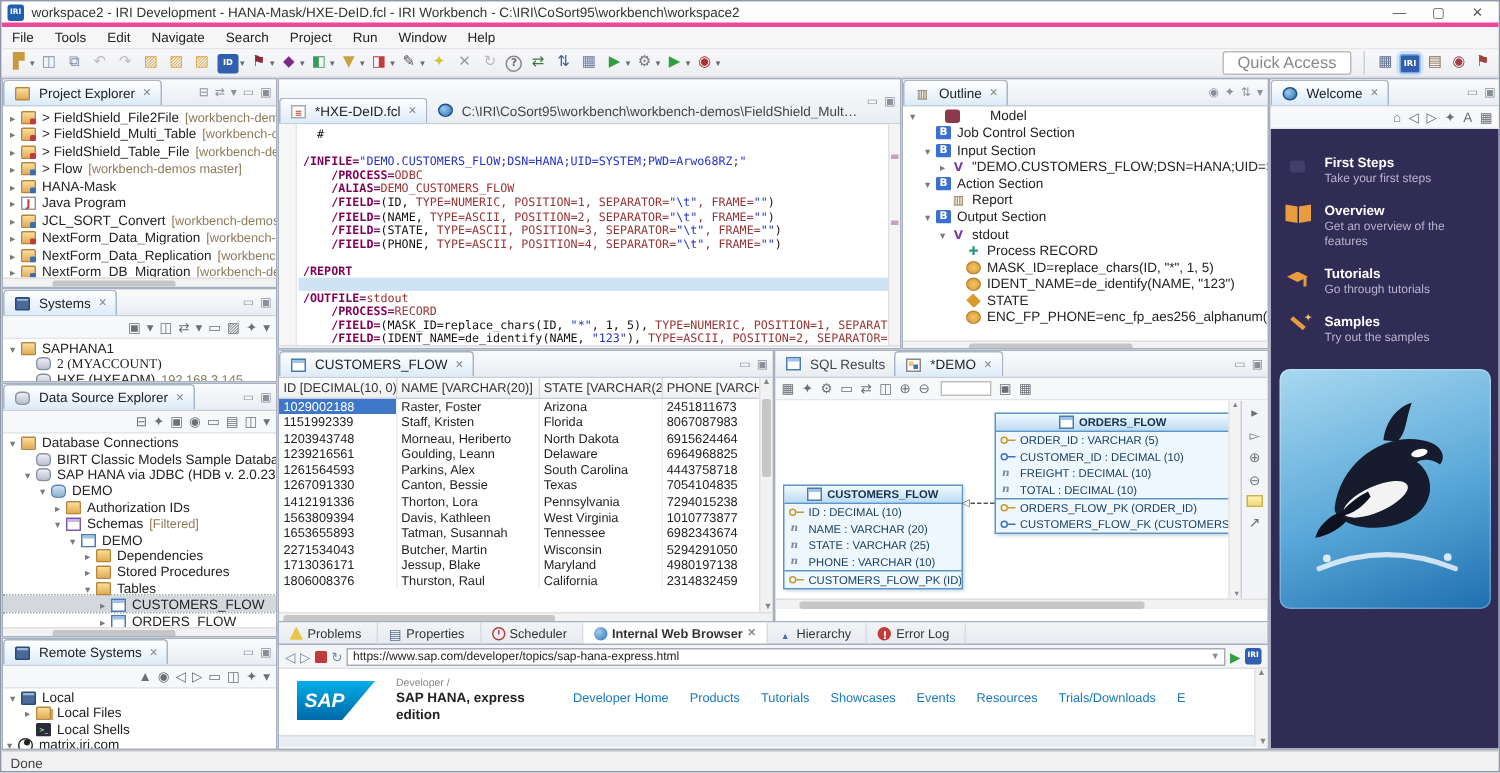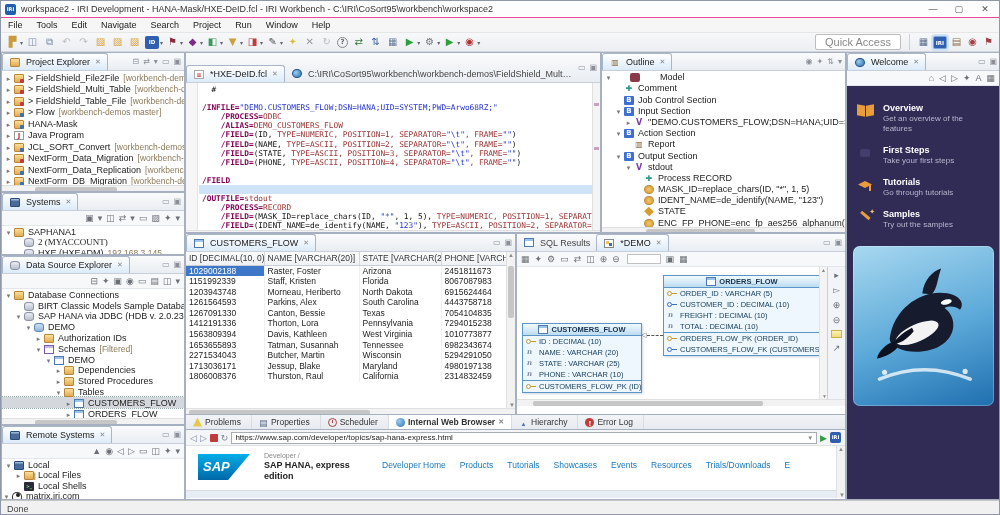--- a/index.html
+++ b/index.html
@@ -1,21 +1,21 @@
 <!DOCTYPE html>
 <html><head>
 <meta charset="utf-8">
 <style>
   *{margin:0;padding:0;box-sizing:border-box}
   html,body{background:#d6d6d6}
   #app{position:relative;width:1000px;height:515px;background:#eef0f3;overflow:hidden;
        font-family:"Liberation Sans",sans-serif;color:#222;border:1px solid #8f98a8}
   .abs{position:absolute}
   
-  #titlebar{left:0;top:0;width:1000px;height:17px;background:#fdfdfd;border-bottom:1px solid #ec4899;
+  #titlebar{left:0;top:0;width:1000px;height:17px;background:#fdfdfd;border-bottom:3px solid #ec4899;
             display:flex;align-items:center;padding:0 4px;font-size:9px;color:#333}
   .appico{width:11px;height:11px;background:#1f5fae;border-radius:2px;color:#fff;font:700 5px/11px "DejaVu Sans",sans-serif;
           text-align:center;margin-right:5px;flex:none}
   #wctrl{margin-left:auto;display:flex;gap:2px}
   #wctrl span{width:24px;text-align:center;color:#555;font-size:9px;cursor:default}
   
   #menubar{left:0;top:17px;width:1000px;height:15px;background:#f6f6f6;border-bottom:1px solid #e6e6e6;
            display:flex;align-items:center;font-size:9px;color:#222}
   #menubar .mi{padding:0 7px;height:100%;display:flex;align-items:center}
   
@@ -716,21 +716,21 @@
           <div class="cline"><span class="tk-pl">  #</span></div>
           <div class="cline">&nbsp;</div>
           <div class="cline"><span class="tk-kw">/INFILE=</span><span class="tk-str">"DEMO.CUSTOMERS_FLOW;DSN=HANA;UID=SYSTEM;PWD=Arwo68RZ;"</span></div>
           <div class="cline"><span class="tk-pl">    </span><span class="tk-kw">/PROCESS=</span><span class="tk-att">ODBC</span></div>
           <div class="cline"><span class="tk-pl">    </span><span class="tk-kw">/ALIAS=</span><span class="tk-att">DEMO_CUSTOMERS_FLOW</span></div>
           <div class="cline"><span class="tk-pl">    </span><span class="tk-kw">/FIELD=</span><span class="tk-pl">(ID, </span><span class="tk-att">TYPE=NUMERIC, POSITION=1, SEPARATOR=</span><span class="tk-str">"\t"</span><span class="tk-att">, FRAME=</span><span class="tk-str">""</span><span class="tk-pl">)</span></div>
           <div class="cline"><span class="tk-pl">    </span><span class="tk-kw">/FIELD=</span><span class="tk-pl">(NAME, </span><span class="tk-att">TYPE=ASCII, POSITION=2, SEPARATOR=</span><span class="tk-str">"\t"</span><span class="tk-att">, FRAME=</span><span class="tk-str">""</span><span class="tk-pl">)</span></div>
           <div class="cline"><span class="tk-pl">    </span><span class="tk-kw">/FIELD=</span><span class="tk-pl">(STATE, </span><span class="tk-att">TYPE=ASCII, POSITION=3, SEPARATOR=</span><span class="tk-str">"\t"</span><span class="tk-att">, FRAME=</span><span class="tk-str">""</span><span class="tk-pl">)</span></div>
           <div class="cline"><span class="tk-pl">    </span><span class="tk-kw">/FIELD=</span><span class="tk-pl">(PHONE, </span><span class="tk-att">TYPE=ASCII, POSITION=4, SEPARATOR=</span><span class="tk-str">"\t"</span><span class="tk-att">, FRAME=</span><span class="tk-str">""</span><span class="tk-pl">)</span></div>
           <div class="cline">&nbsp;</div>
-          <div class="cline"><span class="tk-kw">/FIELD</span></div>
+          <div class="cline"><span class="tk-kw">/REPORT</span></div>
           <div class="cline hl">&nbsp;</div>
           <div class="cline"><span class="tk-kw">/OUTFILE=</span><span class="tk-att">stdout</span></div>
           <div class="cline"><span class="tk-pl">    </span><span class="tk-kw">/PROCESS=</span><span class="tk-att">RECORD</span></div>
           <div class="cline"><span class="tk-pl">    </span><span class="tk-kw">/FIELD=</span><span class="tk-pl">(MASK_ID=replace_chars(ID, </span><span class="tk-str">"*"</span><span class="tk-pl">, 1, 5), </span><span class="tk-att">TYPE=NUMERIC, POSITION=1, SEPARATOR=</span></div>
           <div class="cline"><span class="tk-pl">    </span><span class="tk-kw">/FIELD=</span><span class="tk-pl">(IDENT_NAME=de_identify(NAME, </span><span class="tk-str">"123"</span><span class="tk-pl">), </span><span class="tk-att">TYPE=ASCII, POSITION=2, SEPARATOR=</span><span class="tk-str">"\t</span></div>
         </div>
       <div id="edruler">
           <i style="top:20px"></i>
           <i style="top:64px"></i>
         </div>
@@ -755,25 +755,20 @@
       </span>
     </div>
     <div class="tree" style="height:156px">
 
         <div class="trow" style="padding-left: 2px; gap: 16px;">
           <span class="arr">▾</span>
           <span class="ti ic-model"></span>
           <span class="tl">Model</span>
         </div>
 
-        <div class="trow" style="padding-left: 12px;">
-          <span class="arr"></span>
-          <span class="ti ic-comment"></span>
-          <span class="tl">Comment</span>
-        </div>
 
         <div class="trow" style="padding-left: 12px;">
           <span class="arr"></span>
           <span class="ti ic-secB"></span>
           <span class="tl">Job Control Section</span>
         </div>
 
         <div class="trow" style="padding-left: 12px;">
           <span class="arr">▾</span>
           <span class="ti ic-secB"></span>
@@ -890,20 +885,26 @@
               <td>8067087983</td>
             </tr>
 
             <tr>
               <td>1203943748</td>
               <td>Morneau, Heriberto</td>
               <td>North Dakota</td>
               <td>6915624464</td>
             </tr>
 
+            <tr>
+              <td>1239216561</td>
+              <td>Goulding, Leann</td>
+              <td>Delaware</td>
+              <td>6964968825</td>
+            </tr>
 
             <tr>
               <td>1261564593</td>
               <td>Parkins, Alex</td>
               <td>South Carolina</td>
               <td>4443758718</td>
             </tr>
 
             <tr>
               <td>1267091330</td>
@@ -1182,32 +1183,32 @@
         <span>◁</span>
         <span>▷</span>
         <span>✦</span>
         <span>A</span>
         <span>▦</span>
     </div>
     <div id="wbody">
       <div>
 
           <div class="witem">
+            <span class="wic wic-steps"></span>
+            <span class="wtxt">
+              <div class="wt">First Steps</div>
+              <div class="wd">Take your first steps</div>
+            </span>
+          </div>
+
+          <div class="witem">
             <span class="wic wic-book"></span>
             <span class="wtxt">
               <div class="wt">Overview</div>
               <div class="wd">Get an overview of the features</div>
-            </span>
-          </div>
-
-          <div class="witem">
-            <span class="wic wic-steps"></span>
-            <span class="wtxt">
-              <div class="wt">First Steps</div>
-              <div class="wd">Take your first steps</div>
             </span>
           </div>
 
           <div class="witem">
             <span class="wic wic-cap"></span>
             <span class="wtxt">
               <div class="wt">Tutorials</div>
               <div class="wd">Go through tutorials</div>
             </span>
           </div>

